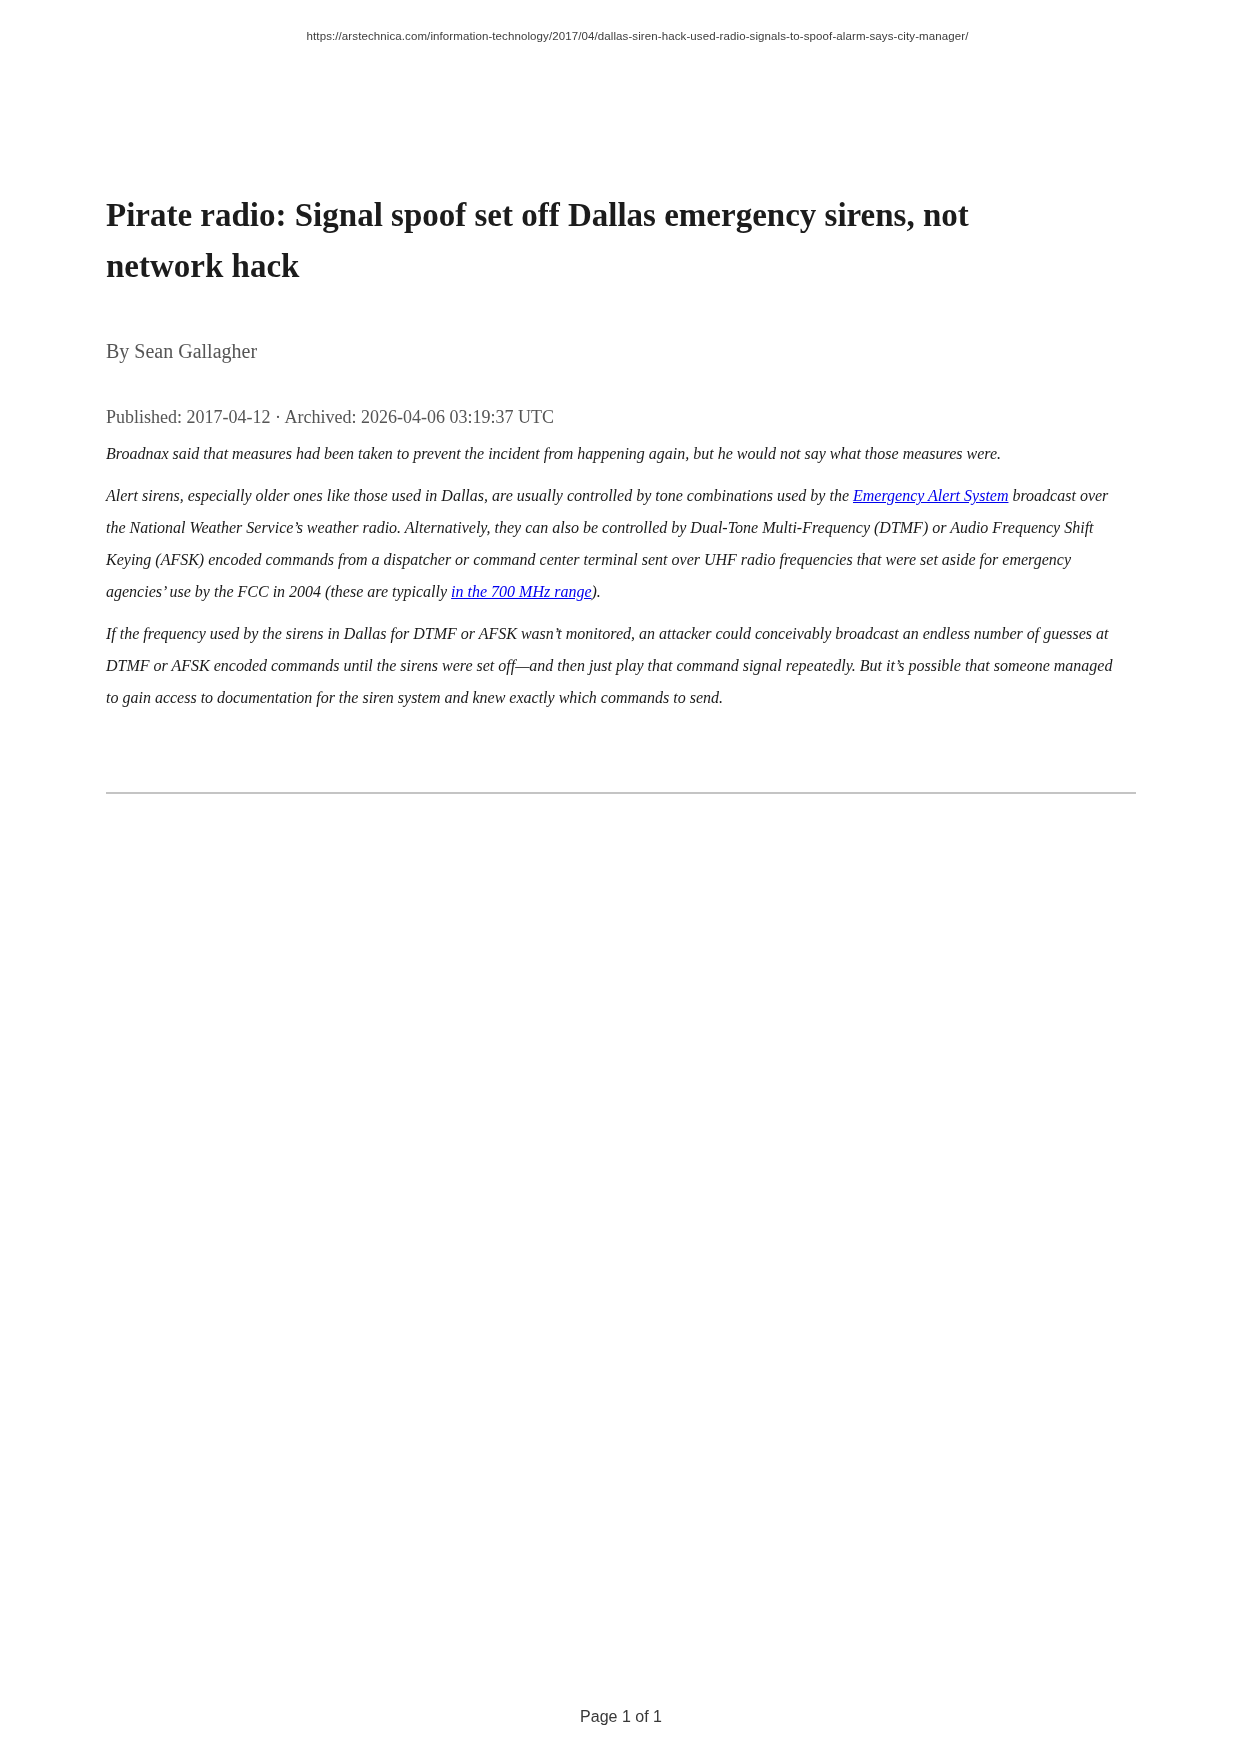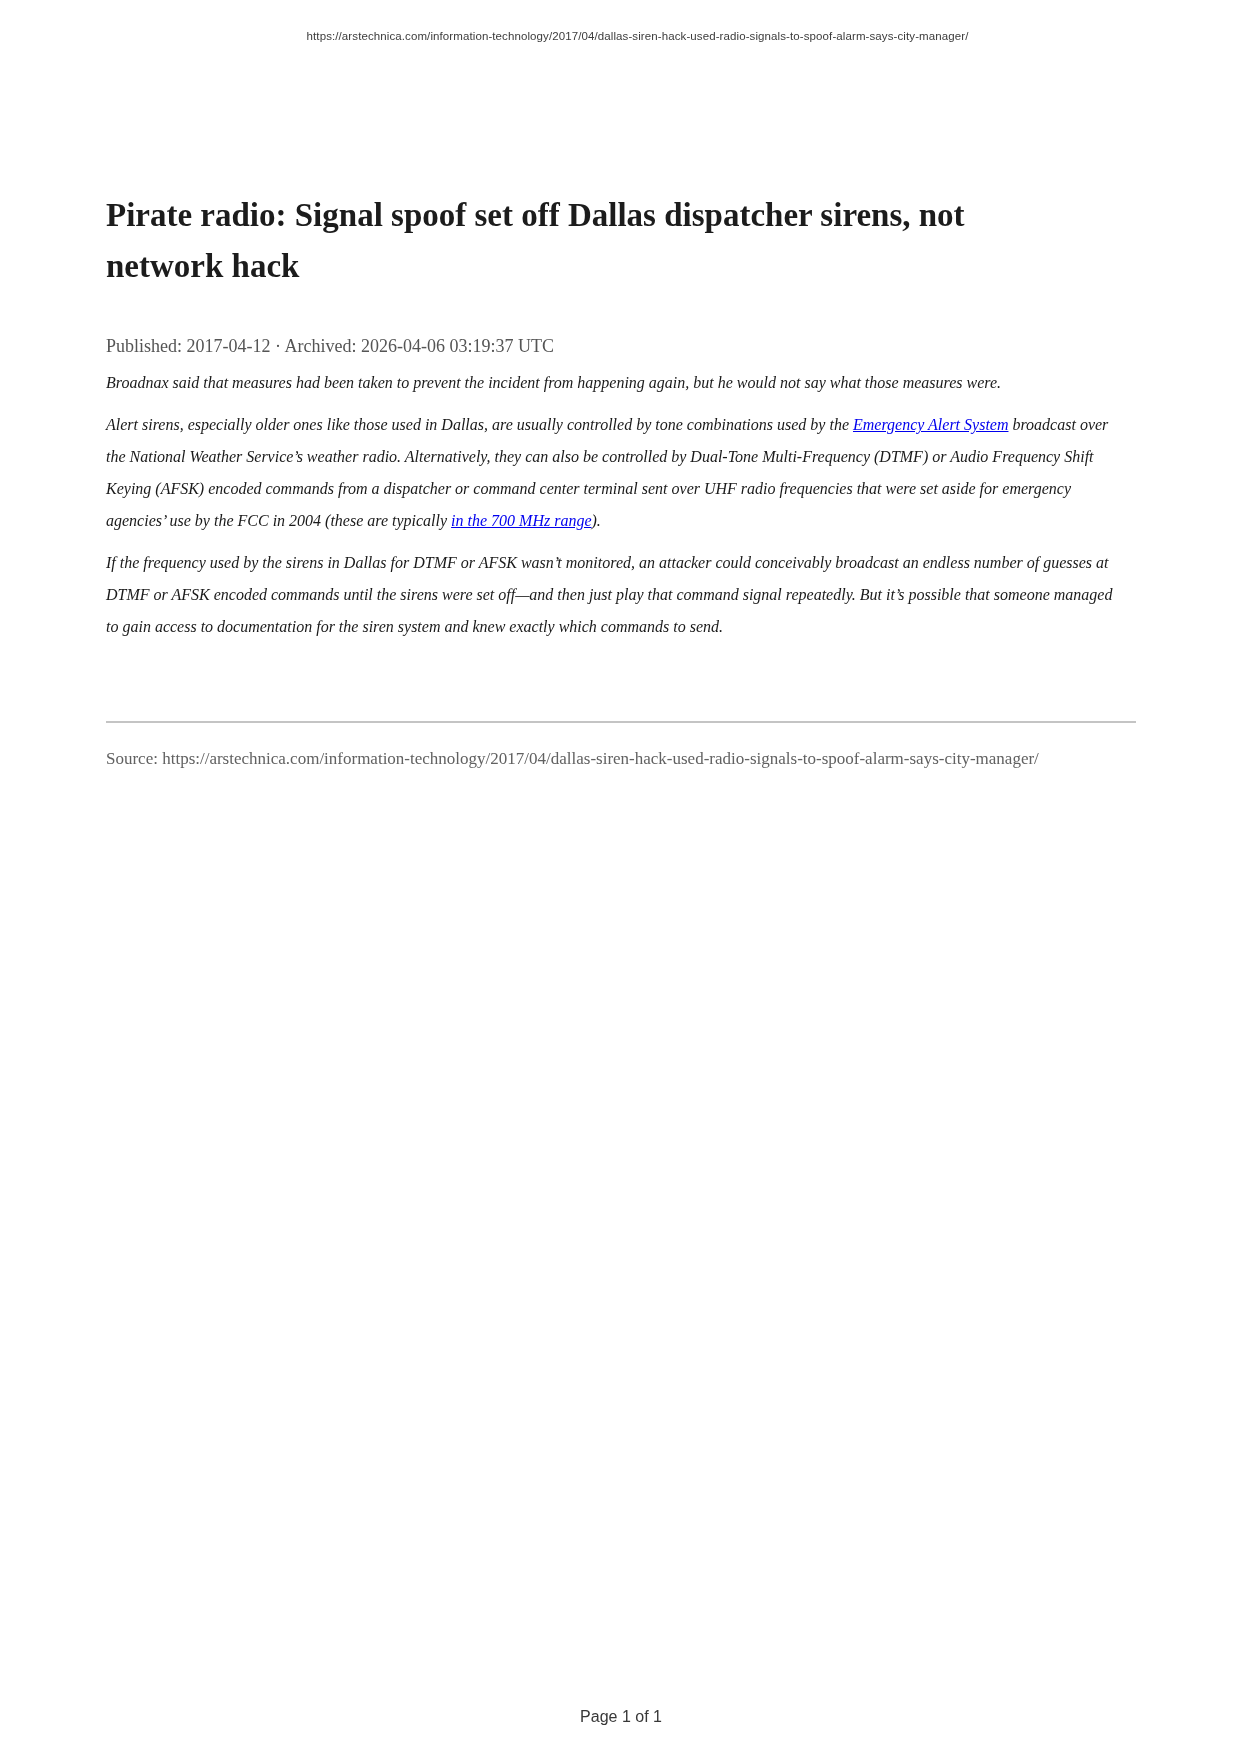--- a/index.html
+++ b/index.html
@@ -89,30 +89,30 @@
     color: #383838;
   }
 </style>
 </head>
 <body>
 
 <div class="print-header">https://arstechnica.com/information-technology/2017/04/dallas-siren-hack-used-radio-signals-to-spoof-alarm-says-city-manager/</div>
 
 <div class="content">
 
-  <h1 class="article-title">Pirate radio: Signal spoof set off Dallas dispatcher sirens, not network hack</h1>
+  <h1 class="article-title">Pirate radio: Signal spoof set off Dallas emergency sirens, not network hack</h1>
 
+  <div class="byline">By Sean Gallagher</div>
 
   <div class="meta-line">Published: 2017-04-12 · Archived: 2026-04-06 03:19:37 UTC</div>
 
   <p class="body-paragraph"><span>Broadnax said that measures had been taken to prevent the incident from happening again, but he would not say what those measures were.</span></p>
 
   <p class="body-paragraph"><span>Alert sirens, especially older ones like those used in Dallas, are usually controlled by tone combinations used by the </span><a class="inline-link">Emergency Alert System</a><span> broadcast over the National Weather Service’s weather radio. Alternatively, they can also be controlled by Dual-Tone Multi-Frequency (DTMF) or Audio Frequency Shift Keying (AFSK) encoded commands from a dispatcher or command center terminal sent over UHF radio frequencies that were set aside for emergency agencies’ use by the FCC in 2004 (these are typically </span><a class="inline-link">in the 700 MHz range</a><span>).</span></p>
 
   <p class="body-paragraph"><span>If the frequency used by the sirens in Dallas for DTMF or AFSK wasn’t monitored, an attacker could conceivably broadcast an endless number of guesses at DTMF or AFSK encoded commands until the sirens were set off—and then just play that command signal repeatedly. But it’s possible that someone managed to gain access to documentation for the siren system and knew exactly which commands to send.</span></p>
 
   <hr class="divider">
 
-  <div class="source-line">Source: https://arstechnica.com/information-technology/2017/04/dallas-siren-hack-used-radio-signals-to-spoof-alarm-says-city-manager/</div>
 
 </div>
 
 <div class="print-footer">Page 1 of 1</div>
 
 </body></html>

